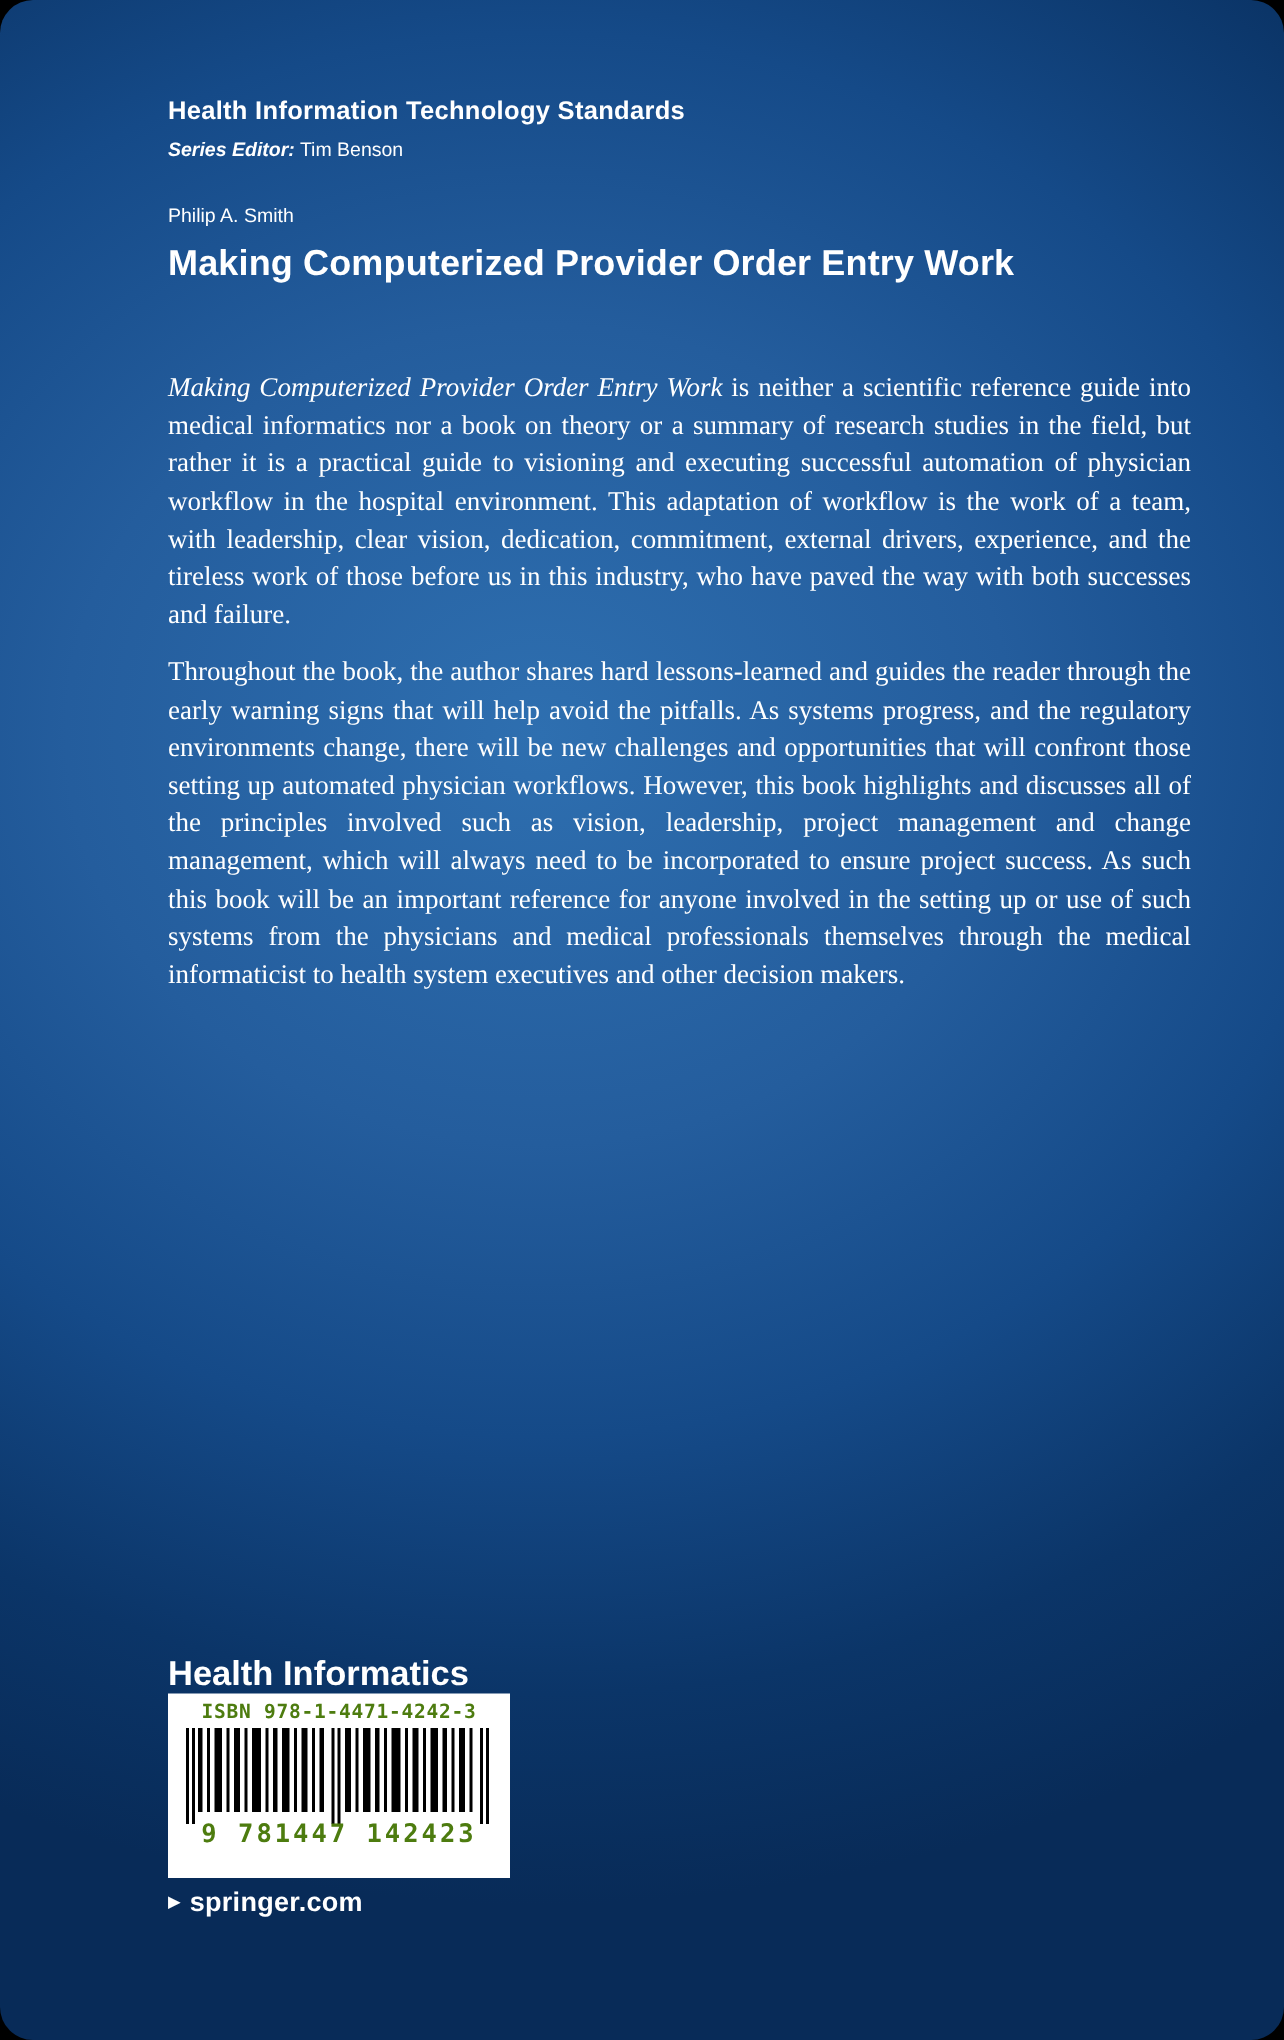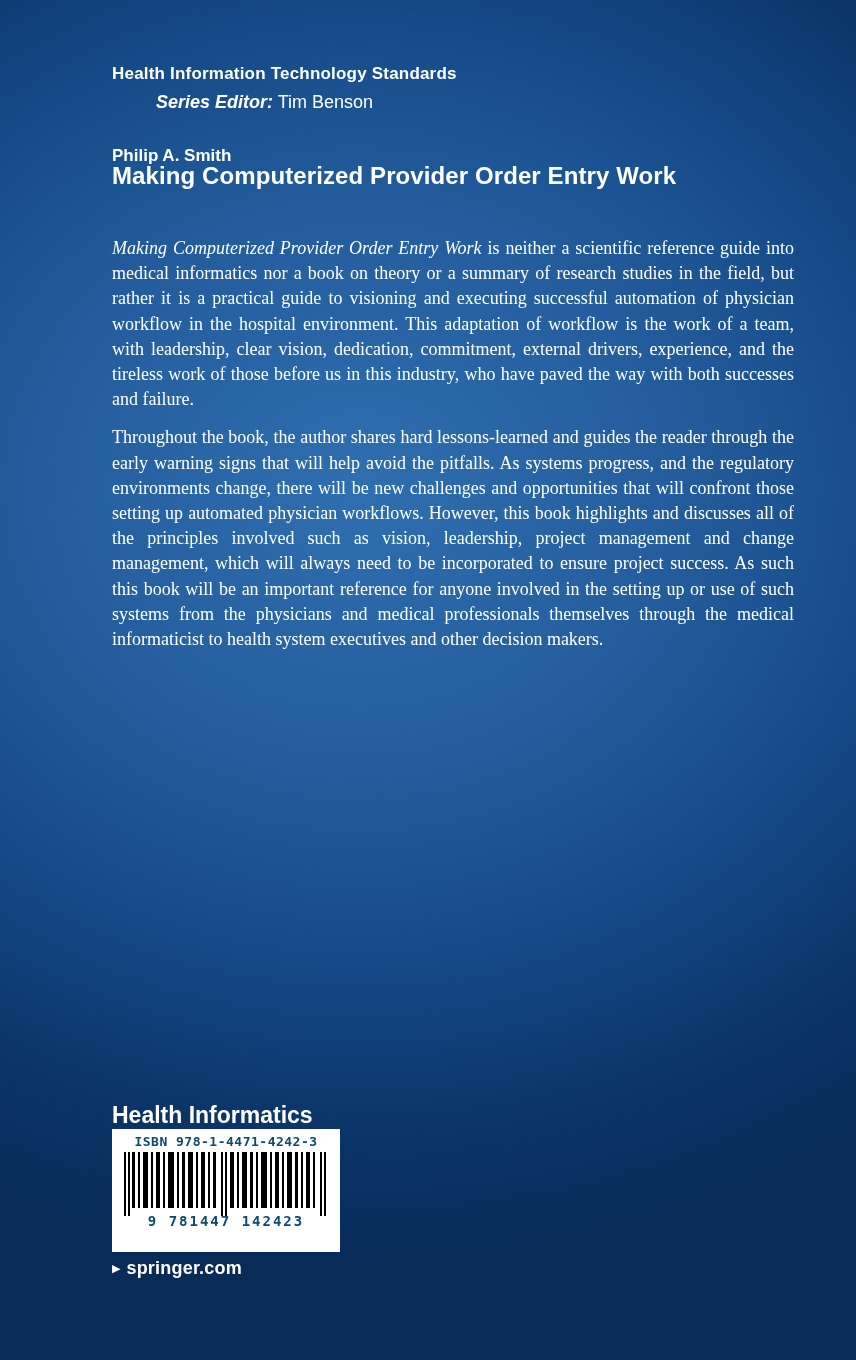--- a/index.html
+++ b/index.html
@@ -10,93 +10,93 @@
   .cover {
     position: relative;
     width: 856px;
     height: 1360px;
     margin: 0 auto;
     overflow: hidden;
     background:
       radial-gradient(ellipse 900px 780px at 42% 36%, #2e6fb0 0%, #245d9d 35%, #154a88 60%, #0b3568 82%, #082b58 100%);
     font-family: "Liberation Sans", sans-serif;
     color: #ffffff;
+    border-radius: 22px;
   }
   .abs { position: absolute; }
 
   .series-title {
     left: 112px; top: 64px;
     font-size: 17px;
     font-weight: bold;
     letter-spacing: 0.2px;
   }
   .series-editor-line {
     left: 112px; top: 92px;
-    font-size: 18px;
-    margin-left: 44px;
+    font-size: 13px;
   }
   .series-editor-label {
     font-style: italic;
     font-weight: bold;
   }
   .series-editor-name {
     font-weight: normal;
   }
 
   .author {
-    left: 112px; top: 146px;
-    font-size: 17px;
-    font-weight: bold;
+    left: 112px; top: 136px;
+    font-size: 13px;
+    font-weight: normal;
   }
   .book-title {
     left: 112px; top: 162px;
     font-size: 24px;
     font-weight: bold;
     letter-spacing: 0.1px;
   }
 
   .blurb {
     left: 112px; top: 236px;
     width: 682px;
     font-family: "Liberation Serif", serif;
     font-size: 18px;
     line-height: 25.2px;
     text-align: justify;
   }
-  .blurb p { margin: 0 0 13px 0; }
+  .blurb p { margin: 10px 0 13px 0; }
   .blurb .title-italic { font-style: italic; }
 
   .category {
     left: 112px; top: 1102px;
     font-size: 23px;
     font-weight: bold;
   }
 
   .barcode-box {
     left: 112px; top: 1129px;
     width: 228px;
     height: 123px;
     background: #ffffff;
-    color: #0c4a6e;
+    color: #4d7c0f;
     text-align: center;
   }
   .isbn-label {
     font-family: "DejaVu Sans Mono", monospace;
     font-size: 13px;
     font-weight: bold;
     letter-spacing: 0.5px;
     padding-top: 5px;
   }
   .bars {
     display: block;
     margin: 3px auto 0 auto;
   }
   .barcode-digits {
     font-family: "DejaVu Sans Mono", monospace;
-    font-size: 14px;
+    font-size: 17px;
     font-weight: bold;
     letter-spacing: 2px;
     margin-top: -3px;
   }
 
   .publisher-line {
     left: 112px; top: 1258px;
     display: flex;
     align-items: center;
     gap: 6px;

